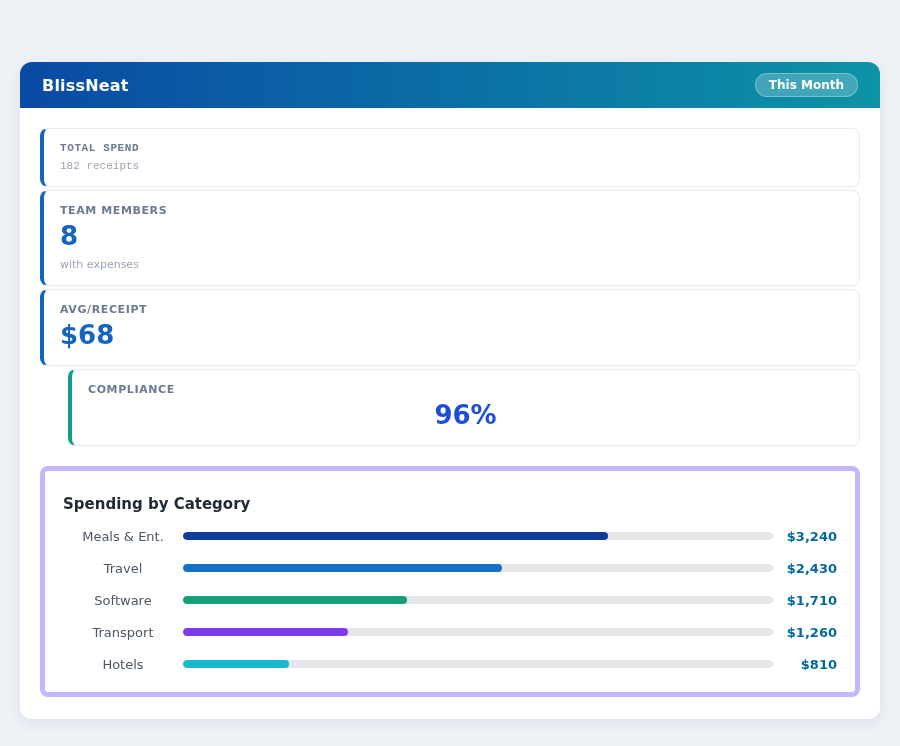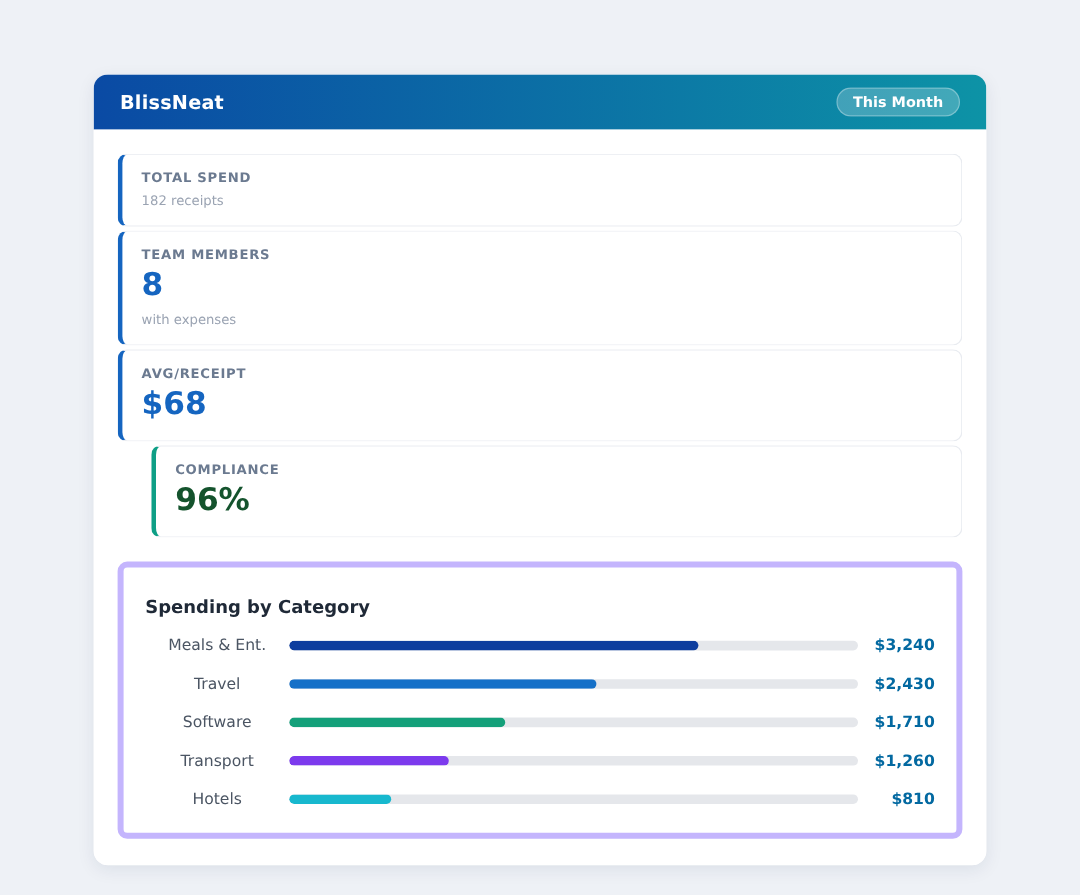--- a/index.html
+++ b/index.html
@@ -3,21 +3,21 @@
 <meta charset="utf-8">
 <style>
   * { margin: 0; padding: 0; box-sizing: border-box; }
   html, body {
     width: 900px; height: 746px;
     background: #eef1f6;
     font-family: "DejaVu Sans", "Liberation Sans", sans-serif;
     overflow: hidden;
   }
   .card {
-    width: 744px;
+    width: 860px;
     margin: 62px auto 0 auto;
     background: #ffffff;
     border-radius: 12px;
     box-shadow: 0 4px 14px rgba(15, 40, 80, 0.08);
     overflow: hidden;
   }
   .card-header {
     height: 46px;
     display: flex;
     align-items: center;
@@ -124,40 +124,40 @@
 
 <div class="card">
 
   <div class="card-header" style="background: linear-gradient(90deg, rgb(10, 74, 164), rgb(13, 147, 166));">
     <div class="app-title">BlissNeat</div>
     <div class="period-badge">This Month</div>
   </div>
 
   <div class="card-body">
 
-    <section class="stat" style="border-left-color: rgb(21, 101, 192);">
+    <section class="stat" style="border-left-color: rgb(21, 101, 192); font-family: Liberation Mono, monospace;">
       <div class="stat-label">TOTAL SPEND</div>
       <div class="stat-sub">182 receipts</div>
     </section>
 
     <section class="stat" style="border-left-color: rgb(21, 101, 192);">
       <div class="stat-label">TEAM MEMBERS</div>
       <div class="stat-value" style="color: rgb(21, 101, 192);">8</div>
       <div class="stat-sub">with expenses</div>
     </section>
 
     <section class="stat" style="border-left-color: rgb(21, 101, 192);">
       <div class="stat-label">AVG/RECEIPT</div>
       <div class="stat-value" style="color: rgb(21, 101, 192);">$68</div>
 
     </section>
 
     <section class="stat" style="border-left-color: rgb(14, 159, 134); margin-left: 28px;">
       <div class="stat-label">COMPLIANCE</div>
-      <div class="stat-value" style="color: #14532d;">96%</div>
+      <div class="stat-value" style="color: #1d4ed8; text-align: center;">96%</div>
 
     </section>
 
     <section class="spend-card">
       <div class="spend-title">Spending by Category</div>
 
       <div class="cat-row">
         <span class="cat-label">Meals &amp; Ent.</span>
         <div class="bar-track" style="background: rgb(229, 231, 235);">
           <div class="bar-fill" style="width: 72%; background: rgb(13, 61, 158);"></div>

